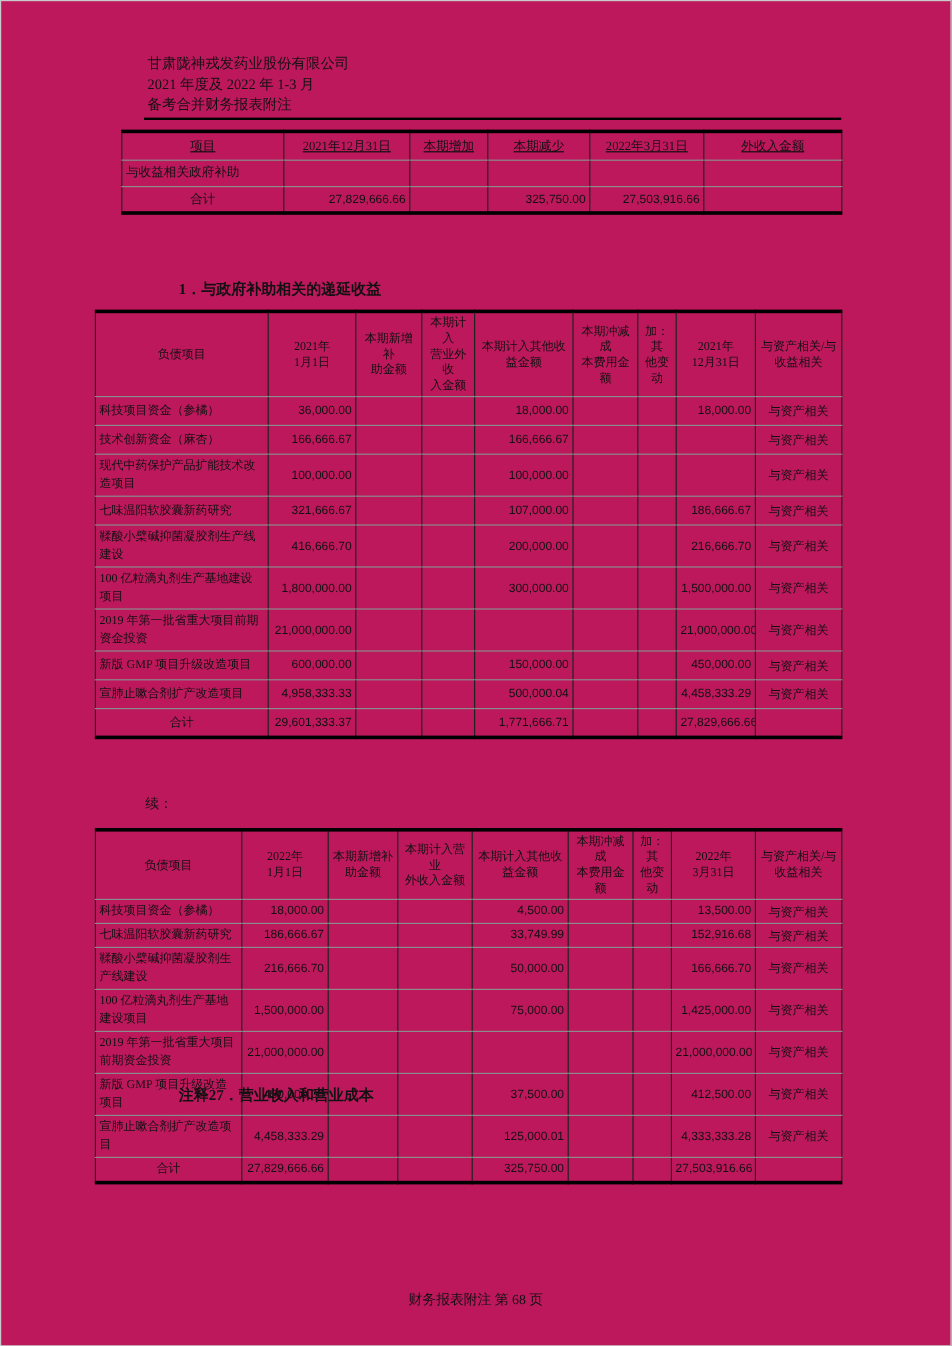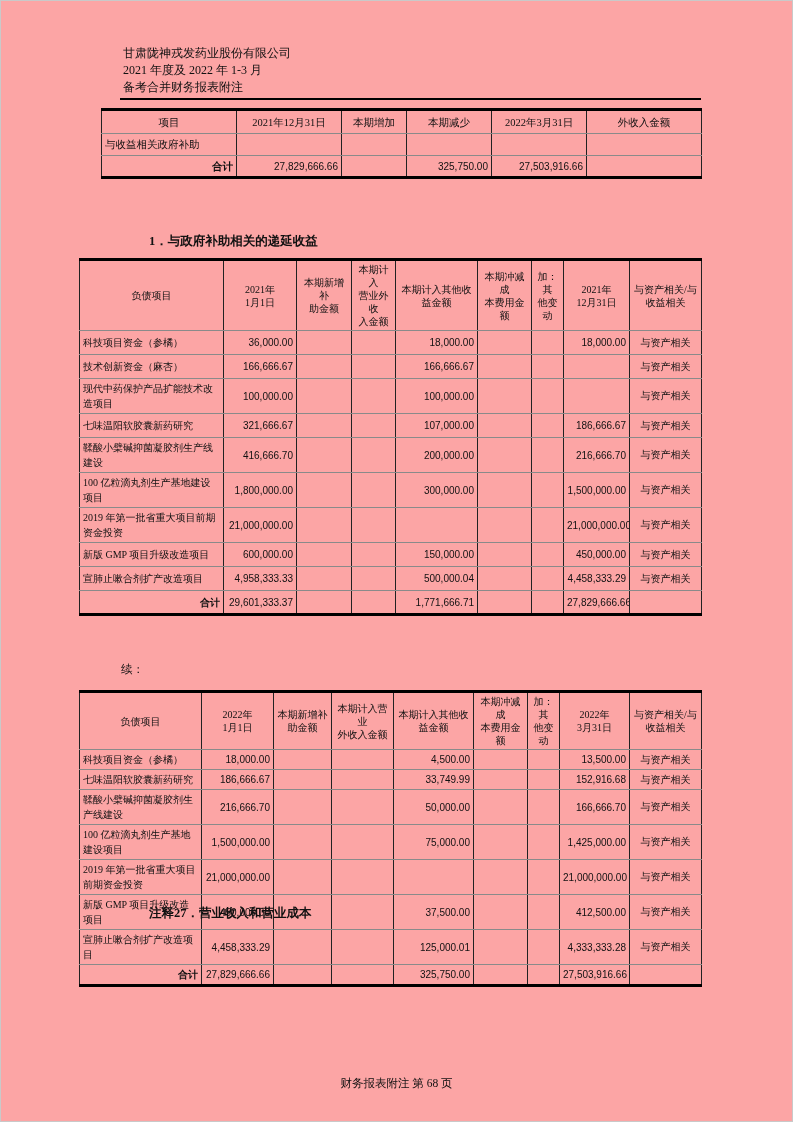--- a/index.html
+++ b/index.html
@@ -1,20 +1,20 @@
 <!DOCTYPE html>
 <html><head>
 <meta charset="utf-8">
 <style>
   html, body { margin: 0; padding: 0; background: #e8e8e8; }
   .page {
     position: relative;
     width: 793px; height: 1122px;
     margin: 0 auto;
-    background: #fca5a5;
+    background: #be185d;
     border: 1px solid #c9c9c9;
     box-sizing: border-box;
     font-family: "Liberation Serif", "DejaVu Serif", serif;
     color: #111111;
     overflow: hidden;
   }
   
   .doc-header { position: absolute; left: 122px; top: 44px; font-size: 12px; line-height: 17px; }
   .header-rule { position: absolute; left: 119px; top: 97px; width: 581px; height: 0; border-top: 2px solid #000; }
   
@@ -41,26 +41,26 @@
     overflow: hidden;
     box-sizing: border-box;
   }
   table.fin th {
     font-weight: normal;
     text-align: center;
     white-space: pre-line;
     line-height: 13px;
   }
   table.fin td.lbl   { text-align: left; line-height: 15px; }
-  table.fin td.total { text-align: right; font-weight: bold; }
+  table.fin td.total { text-align: center; }
   table.fin td.num   { text-align: right; font-family: "Liberation Sans", "DejaVu Sans", sans-serif; font-size: 10px; }
   table.fin td.tag   { text-align: center; }
   
   #table1 { left: 100px; top: 107px; width: 600px; font-size: 10.5px; }
-  #table1 th { height: 24px; }
+  #table1 th { height: 24px; text-decoration: underline; }
   #table1 td { height: 22px; }
   
   #table2 { left: 78px; top: 257px; width: 622px; }
   #table3 { left: 78px; top: 689px; width: 622px; }
   #table2 th { height: 38px; }
   #table3 th { height: 32px; }
   #table2 td { height: 24px; }
   #table3 td { height: 19px; }
   
   .page-footer { position: absolute; left: 0; top: 1075px; width: 100%; text-align: center; font-size: 11.5px; }

